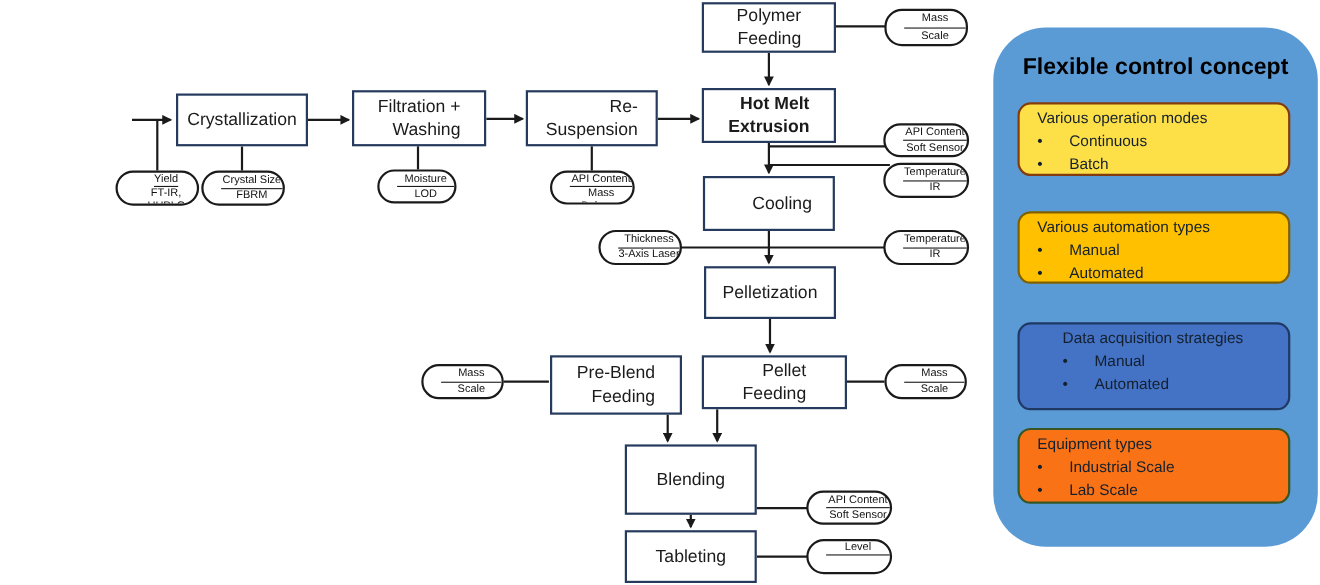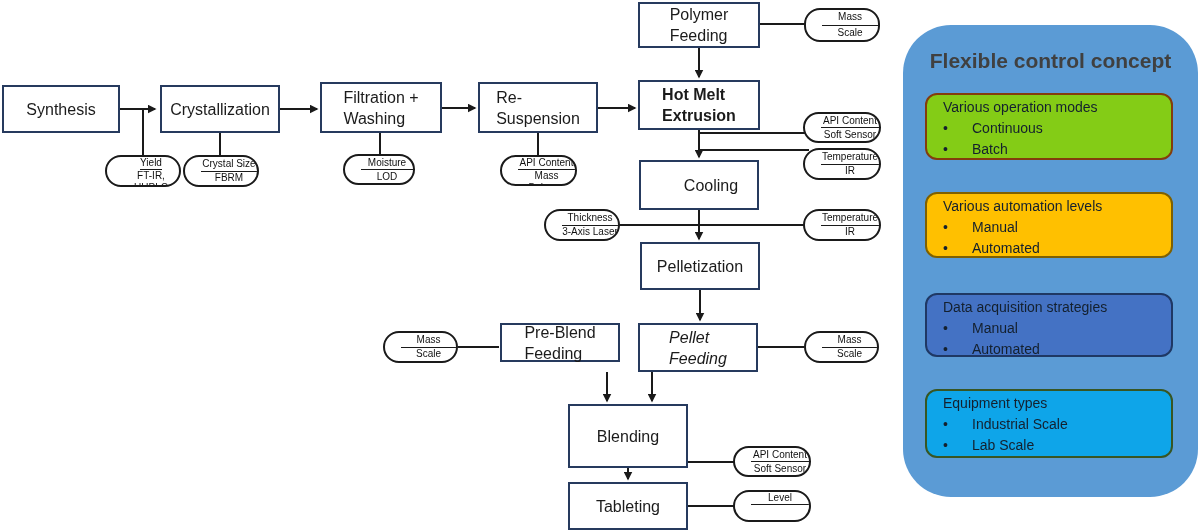--- a/index.html
+++ b/index.html
@@ -4,21 +4,21 @@
 <style>
   * { margin:0; padding:0; box-sizing:border-box; }
   html,body { background:#ffffff; }
   body { font-family:"Liberation Sans", sans-serif; }
   #stage {
     position:relative; width:1200px; height:532px; background:#ffffff; overflow:hidden;
   }
   #wires { position:absolute; left:0; top:0; width:1200px; height:532px; z-index:0; }
   .pbox {
     position:absolute; z-index:2; background:#ffffff; border:2px solid #263A5E;
-    display:flex; align-items:center; justify-content:center; text-align:left;
+    display:flex; align-items:center; justify-content:center; text-align:right;
     font-size:16px; line-height:21px; color:#1b1b1b; white-space:pre-line;
   }
   .sensor {
     position:absolute; z-index:2; background:#ffffff; border:2px solid #1a1a1a;
     border-radius:16px; display:flex; flex-direction:column; overflow:hidden;
     text-align:center; font-size:10px; color:#111111;
   }
   .sensor .half { flex:1; display:flex; align-items:center; justify-content:center; line-height:12px;margin-left:16px; }
   .sensor .half.top { border-bottom:1.5px solid #1a1a1a; }
   .panel {
@@ -68,35 +68,34 @@
       <path d="M699,133 L806,133"></path>
       <path d="M699,150 L809,150"></path>
       <path d="M618,225 L805,225"></path>
       <path d="M458,347 L499,347"></path>
       <path d="M758,347 L804,347"></path>
       <path d="M628,462 L736,462"></path>
       <path d="M688,506 L736,506"></path>
     </g>
   </svg>
 
-  <div class="pbox" style="left:2px; top:85px; width:118px; height:48px;">Synthesis</div>
   <div class="pbox" style="left:160px; top:85px; width:120px; height:48px;">Crystallization</div>
   <div class="pbox" style="left:320px; top:82px; width:122px; height:51px;">Filtration +
 Washing</div>
   <div class="pbox" style="left:478px; top:82px; width:120px; height:51px;">Re-
 Suspension</div>
   <div class="pbox" style="left:638px; top:2px; width:122px; height:46px;">Polymer
 Feeding</div>
   <div class="pbox" style="left:638px; top:80px; width:122px; height:50px;font-weight:bold;">Hot Melt
 Extrusion</div>
   <div class="pbox" style="left:639px; top:160px; width:120px; height:50px;padding-left:24px;">Cooling</div>
   <div class="pbox" style="left:640px; top:242px; width:120px; height:48px;">Pelletization</div>
-  <div class="pbox" style="left:500px; top:323px; width:120px; height:39px;">Pre-Blend
+  <div class="pbox" style="left:500px; top:323px; width:120px; height:54px;">Pre-Blend
 Feeding</div>
-  <div class="pbox" style="left:638px; top:323px; width:120px; height:49px;font-style:italic;">Pellet
+  <div class="pbox" style="left:638px; top:323px; width:132px; height:49px;">Pellet
 Feeding</div>
   <div class="pbox" style="left:568px; top:404px; width:120px; height:64px;">Blending</div>
   <div class="pbox" style="left:568px; top:482px; width:120px; height:48px;">Tableting</div>
 
   <div class="sensor" style="left:105px; top:155px; width:76px; height:32px;align-items:center;">
     <div class="half top">Yield</div>
     <div class="half bottom">FT-IR, UHPLC</div>
   </div>
   <div class="sensor" style="left:183px; top:155px; width:76px; height:32px;text-align:right;">
     <div class="half top">Crystal Size</div>
@@ -141,59 +140,59 @@
   <div class="sensor" style="left:733px; top:446px; width:78px; height:31px;">
     <div class="half top">API Content</div>
     <div class="half bottom">Soft Sensor</div>
   </div>
   <div class="sensor" style="left:733px; top:490px; width:78px; height:32px;gap:29px;">
     <div class="half top">Level</div>
     <div class="half bottom">Ultrasonic</div>
   </div>
 
   <div class="panel" style="background-color: rgb(91, 155, 213);">
-    <div class="panel-title" style="color: #404040;">Flexible control concept</div>
-
-    <div class="card" style="top: 68px; height: 67px; background-color: #84cc16; border-color: rgb(132, 60, 12);">
+    <div class="panel-title" style="color: #000000;">Flexible control concept</div>
+
+    <div class="card" style="top: 68px; height: 67px; background-color: #fde047; border-color: rgb(132, 60, 12);">
       <div class="card-header">Various operation modes</div>
       <div class="card-row">
         <span class="bullet">•</span>
         <span>Continuous</span>
       </div>
       <div class="card-row">
         <span class="bullet">•</span>
         <span>Batch</span>
       </div>
     </div>
 
     <div class="card" style="top: 167px; height: 66px; background-color: rgb(255, 192, 0); border-color: rgb(127, 96, 0);">
-      <div class="card-header">Various automation levels</div>
+      <div class="card-header">Various automation types</div>
       <div class="card-row">
         <span class="bullet">•</span>
         <span>Manual</span>
       </div>
       <div class="card-row">
         <span class="bullet">•</span>
         <span>Automated</span>
       </div>
     </div>
 
-    <div class="card" style="top: 268px; height: 64px; background-color: rgb(68, 114, 196); border-color: rgb(31, 56, 100);">
+    <div class="card" style="top: 268px; height: 80px; background-color: rgb(68, 114, 196); border-color: rgb(31, 56, 100); padding-left: 23px;">
       <div class="card-header">Data acquisition strategies</div>
       <div class="card-row">
         <span class="bullet">•</span>
         <span>Manual</span>
       </div>
       <div class="card-row">
         <span class="bullet">•</span>
         <span>Automated</span>
       </div>
     </div>
 
-    <div class="card" style="top: 364px; height: 69px; background-color: #0ea5e9; border-color: rgb(55, 86, 35);">
+    <div class="card" style="top: 364px; height: 69px; background-color: #f97316; border-color: rgb(55, 86, 35);">
       <div class="card-header">Equipment types</div>
       <div class="card-row">
         <span class="bullet">•</span>
         <span>Industrial Scale</span>
       </div>
       <div class="card-row">
         <span class="bullet">•</span>
         <span>Lab Scale</span>
       </div>
     </div>

